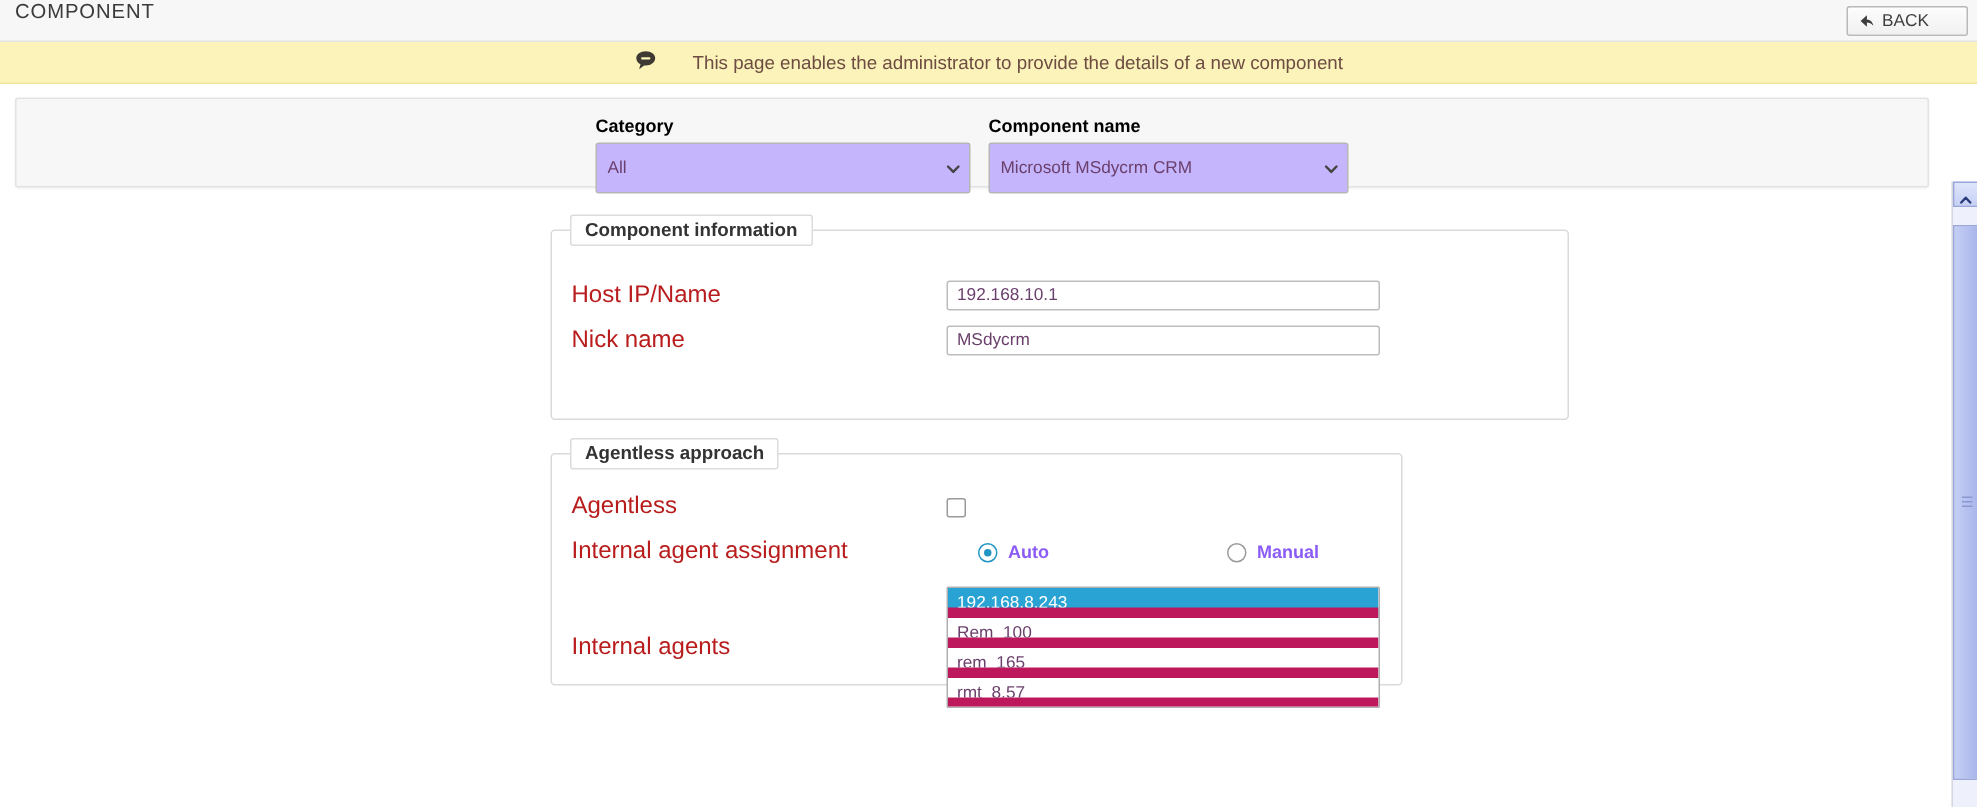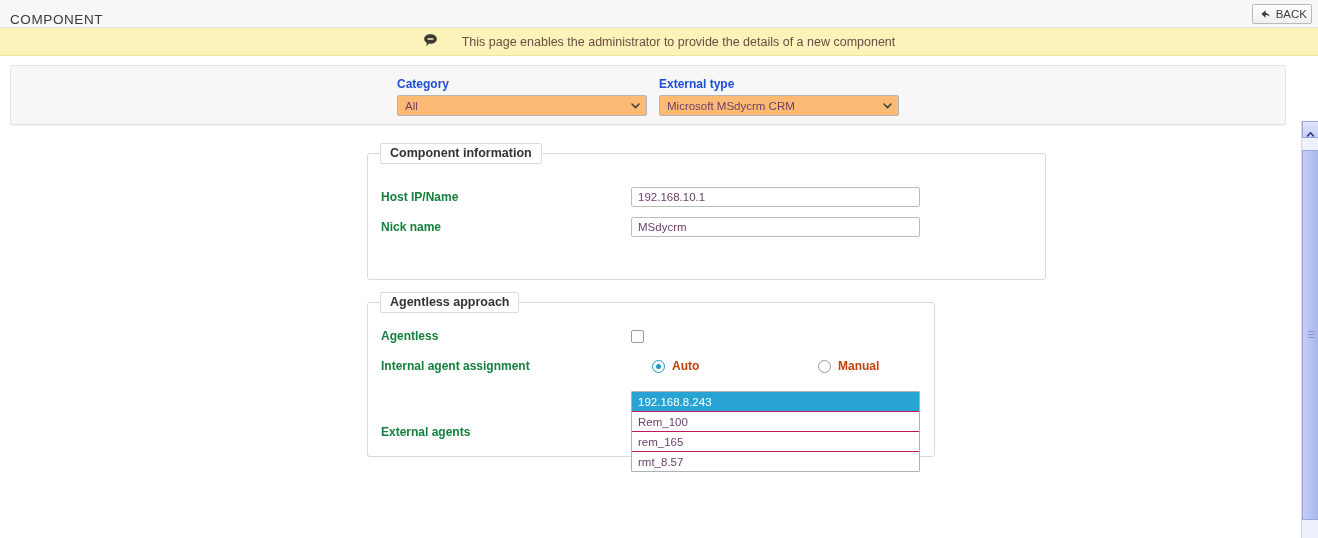--- a/index.html
+++ b/index.html
@@ -19,35 +19,35 @@
     border-bottom: 1px solid #d5d5d5;
   }
 
   
   .titlebar {
     position: relative;
     height: 28px;
     background: #f7f7f7;
     border-bottom: 1px solid #e2e2e2;
     display: flex;
-    align-items: flex-end;
+    align-items: flex-start;
     padding: 0 10px;
   }
   .titlebar-title {
     font-size: 13.5px;
     letter-spacing: 0.6px;
     color: #3b3b3b;
     font-weight: 400;
   }
   .back-btn {
     position: absolute;
     right: 6px;
     top: 4px;
     height: 20px;
-    padding: 0 4px 0 7px;
+    padding: 0 25px 0 7px;
     display: flex;
     align-items: center;
     gap: 5px;
     background: linear-gradient(#fdfdfd, #f0f0f0);
     border: 1px solid #b9b9b9;
     border-radius: 2px;
     font-size: 11.5px;
     color: #3f3f3f;
     cursor: pointer;
     box-shadow: 0 1px 0 rgba(255,255,255,.7) inset;
@@ -89,28 +89,28 @@
     background: #f7f7f7;
     border: 1px solid #e3e3e3;
     border-radius: 2px;
     box-shadow: 0 1px 2px rgba(0,0,0,0.05);
     position: relative;
   }
   .sel-group { position: absolute; }
   .sel-label {
     font-size: 12px;
     font-weight: bold;
-    color: #1d4ed8;
+    color: #000000;
     margin-bottom: 4px;
     display: block;
   }
   .sel-box {
-    height: 21px;
+    height: 34px;
     border: 1px solid #b6b6b6;
-    background: #fdba74;
+    background: #c4b5fd;
     border-radius: 2px;
     display: flex;
     align-items: center;
     padding: 0 5px 0 7px;
     font-size: 11.5px;
     color: #6b3f6b;
     cursor: pointer;
     justify-content: space-between;
   }
   .sel-box .val { white-space: nowrap; overflow: hidden; }
@@ -130,23 +130,23 @@
     background: #ffffff;
     border: 1px solid #dcdcdc;
     padding: 2px 9px 3px 9px;
     font-size: 12.5px;
     font-weight: bold;
     color: #333333;
     border-radius: 2px;
   }
   .f-row { position: absolute; display: flex; align-items: center; }
   .f-label {
-    font-size: 12px;
-    font-weight: bold;
-    color: #15803d;
+    font-size: 16px;
+    font-weight: normal;
+    color: #b91c1c;
     white-space: nowrap;
   }
   .f-input {
     border: 1px solid #bdbdbd;
     background: #ffffff;
     height: 20px;
     font-size: 11.5px;
     color: #6b3f6b;
     padding: 0 6px;
     border-radius: 2px;
@@ -176,38 +176,38 @@
   }
   .radio.on { border-color: #2196c4; }
   .radio.on::after {
     content: "";
     position: absolute;
     left: 3px; top: 3px;
     width: 5px; height: 5px;
     border-radius: 50%;
     background: #2196c4;
   }
-  .radio-label { font-size: 12px; font-weight: bold; color: #c2410c; }
+  .radio-label { font-size: 12px; font-weight: bold; color: #8b5cf6; }
 
   
   .listbox {
     border: 1px solid #b0b0b0;
     background: #ffffff;
     width: 289px;
     height: 81px;
     overflow: hidden;
     border-radius: 1px;
   }
   .list-item {
     height: 20px;
     line-height: 20px;
     padding: 0 6px;
     font-size: 11.5px;
     color: #6b3f6b;
-    border-bottom: 1px solid #be185d;
+    border-bottom: 7px solid #be185d;
     cursor: pointer;
     white-space: nowrap;
     overflow: hidden;
   }
   .list-item.sel {
     background: #29a3d4;
     color: #ffffff;
   }
 
   
@@ -302,21 +302,21 @@
             <span class="val">All</span>
             <span class="chev">
               <svg viewBox="0 0 11 11" width="11" height="11" aria-hidden="true">
                 <path d="M2 4 L5.5 7.6 L9 4" stroke="#444" stroke-width="1.6" fill="none" stroke-linecap="round" stroke-linejoin="round"></path>
               </svg>
             </span>
           </div>
         </div>
 
         <div class="sel-group" style="left:648px; top:11px; width:240px;">
-          <span class="sel-label">External type</span>
+          <span class="sel-label">Component name</span>
           <div class="sel-box" style="width:240px;">
             <span class="val">Microsoft MSdycrm CRM</span>
             <span class="chev">
               <svg viewBox="0 0 11 11" width="11" height="11" aria-hidden="true">
                 <path d="M2 4 L5.5 7.6 L9 4" stroke="#444" stroke-width="1.6" fill="none" stroke-linecap="round" stroke-linejoin="round"></path>
               </svg>
             </span>
           </div>
         </div>
 
@@ -351,21 +351,21 @@
             <span class="radio on"></span>
             <span class="radio-label">Auto</span>
           </span>
           <span class="radio-wrap">
             <span class="radio"></span>
             <span class="radio-label">Manual</span>
           </span>
         </div>
 
         <div class="f-row" style="left:13px; top:88px;">
-          <span class="f-label" style="width:250px;">External agents</span>
+          <span class="f-label" style="width:250px;">Internal agents</span>
           <div class="listbox">
             <div class="list-item sel">192.168.8.243</div>
             <div class="list-item">Rem_100</div>
             <div class="list-item">rem_165</div>
             <div class="list-item">rmt_8.57</div>
           </div>
         </div>
       </div>
 
     </div>

